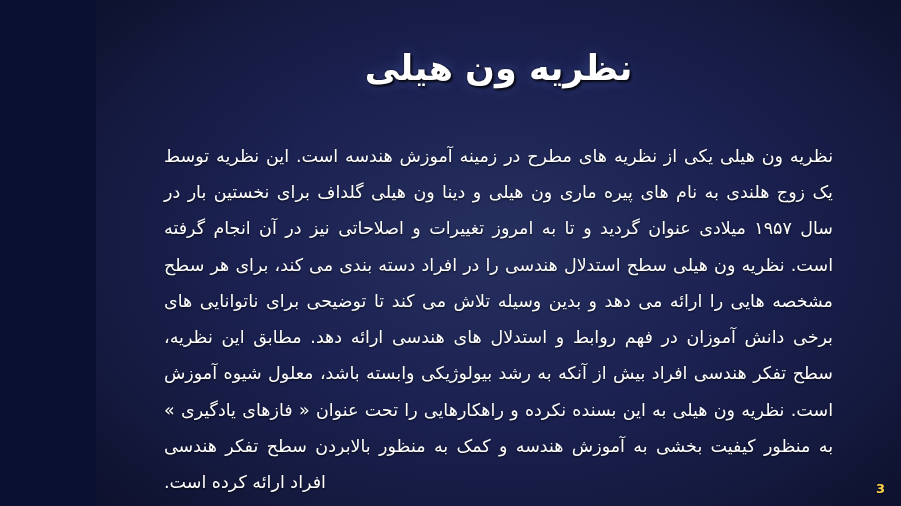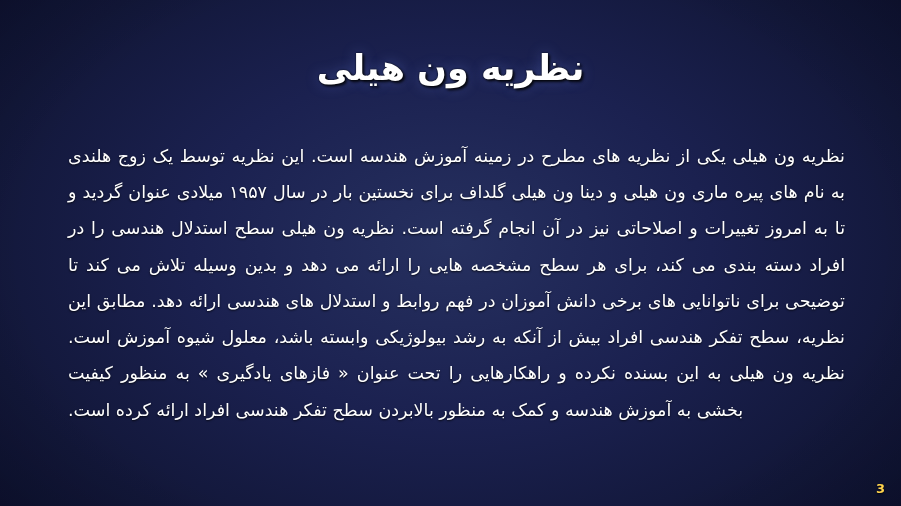--- a/index.html
+++ b/index.html
@@ -2,21 +2,21 @@
 <html lang="fa" dir="rtl"><head>
 <meta charset="utf-8">
 <style>
   html, body {
     margin: 0;
     padding: 0;
     background: #0a1030;
   }
   #slide {
     position: relative;
-    width: 901px;
+    width: 805px;
     height: 506px;
     overflow: hidden;
     background-color: #141a43;
     background-image:
       radial-gradient(ellipse 620px 420px at 50% 48%, #26305f 0%, #1b2150 42%, #121739 78%, #0d1130 100%),
       repeating-linear-gradient(0deg, rgba(255,255,255,0.022) 0px, rgba(255,255,255,0.022) 1px, rgba(0,0,0,0) 1px, rgba(0,0,0,0) 14px),
       repeating-linear-gradient(90deg, rgba(255,255,255,0.022) 0px, rgba(255,255,255,0.022) 1px, rgba(0,0,0,0) 1px, rgba(0,0,0,0) 14px);
     font-family: "DejaVu Sans", "Liberation Sans", sans-serif;
   }
   
@@ -41,21 +41,21 @@
     text-shadow:
       0 0 2px rgba(0,0,0,0.9),
       2px 2px 3px rgba(0,0,0,0.85),
       0 0 14px rgba(120,150,255,0.35);
     direction: rtl;
     z-index: 3;
   }
   .body-text {
     position: absolute;
     top: 138px;
-    right: 56px;
+    right: 68px;
     left: 68px;
     color: #ffffff;
     font-size: 17.5px;
     line-height: 2.07;
     text-align: justify;
     text-align-last: left;
     direction: rtl;
     text-shadow: 0 1px 2px rgba(0,0,0,0.75);
     z-index: 3;
   }

